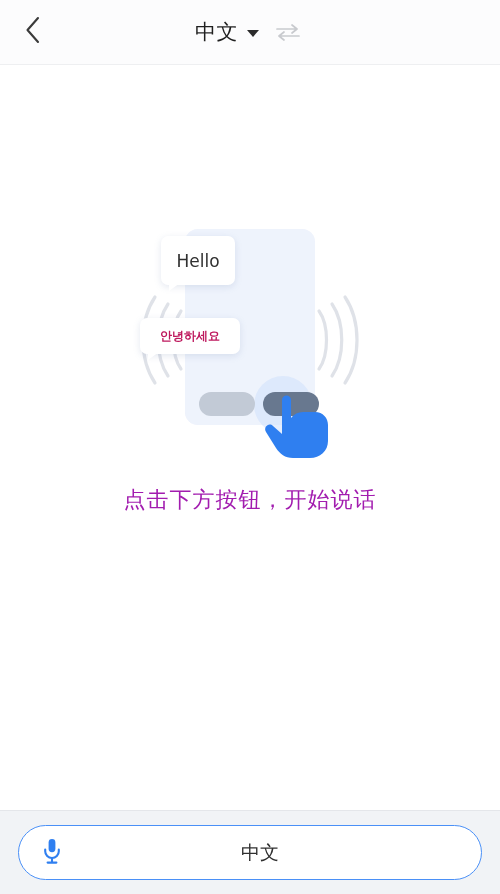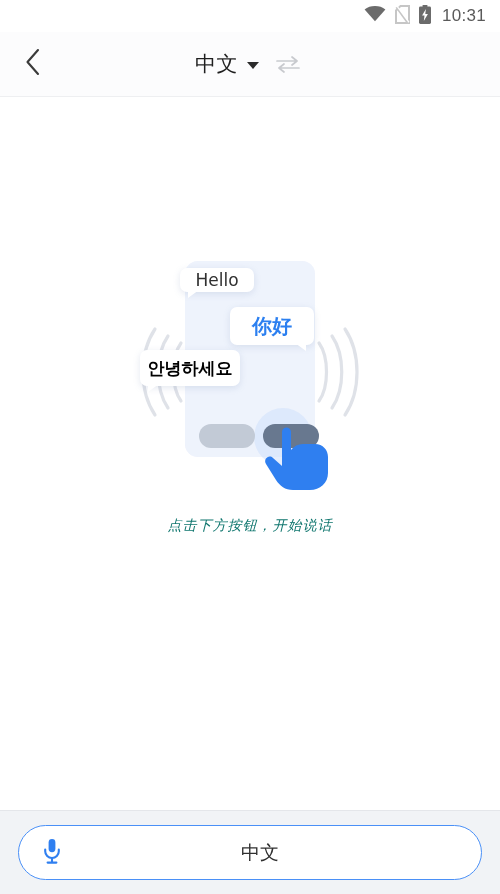--- a/index.html
+++ b/index.html
@@ -62,50 +62,49 @@
 
   
   .main {
     flex:1 1 auto; position:relative;
     background:#ffffff;
     display:flex; flex-direction:column; align-items:center;
   }
   .illus { position:relative; width:240px; height:235px; margin-top:162px; }
   .hint {
     margin-top:23px;
-    font-size:14px; color:#0f766e; letter-spacing:1px;
-    font-family:"DejaVu Sans",sans-serif;
-    font-style:italic;
+    font-size:22px; color:#a21caf; letter-spacing:1px;
+    font-family:"DejaVu Sans",sans-serif;
   }
 
   
   .bubble {
     position:absolute; background:#ffffff;
     border-radius:7px;
     box-shadow:0 2px 7px rgba(120,140,180,.20);
     display:flex; align-items:center; justify-content:center;
     font-family:"DejaVu Sans",sans-serif;
   }
   .bubble::after{
     content:""; position:absolute; bottom:-6px; width:0;height:0;
     border-top:8px solid #ffffff;
   }
   .b-hello {
-    left:50px; top:9px; width:74px; height:24px;
+    left:31px; top:9px; width:74px; height:49px;
     font-size:17px; color:#303030;
   }
   .b-hello::after{ left:8px; border-left:0; border-right:11px solid transparent; }
   .b-nihao {
     left:100px; top:48px; width:84px; height:38px;
     font-size:20px; color:#2b7ff0; font-weight:600;
   }
   .b-nihao::after{ right:8px; border-right:0; border-left:11px solid transparent; }
   .b-annyeong {
     left:10px; top:91px; width:100px; height:36px;
-    font-size:17px; color:#000000; font-weight:700;
+    font-size:12px; color:#be185d; font-weight:700;
   }
   .b-annyeong::after{ left:8px; border-left:0; border-right:11px solid transparent; }
 
   
   .bottombar {
     flex:0 0 84px; height:84px;
     background:#f1f3f6;
     border-top:1px solid #e4e6ea;
     display:flex; align-items:center; justify-content:center;
     gap:24px; padding:0 18px;
@@ -123,42 +122,20 @@
     flex:1; text-align:center; padding-right:22px;
     font-size:19px; color:#303030;
     font-family:"DejaVu Sans",sans-serif;
   }
 </style>
 </head>
 <body>
 
 <div class="phone">
 
-  <div class="statusbar">
-    <span class="sb-icon">
-      <svg width="22" height="16" viewBox="0 0 22 16">
-        <path d="M11 15.3 0.6 3.4C3.4 1.2 7 0 11 0s7.6 1.2 10.4 3.4L11 15.3z" fill="#6b6b6b"></path>
-      </svg>
-    </span>
-    <span class="sb-icon">
-      <svg width="15" height="19" viewBox="0 0 15 19">
-        <path d="M1 5.5 5.5 1H14v17H1V5.5z" fill="none" stroke="#c6c6c6" stroke-width="2"></path>
-        <path d="M1.5 1.5 13.5 17.5" stroke="#ffffff" stroke-width="2.4"></path>
-        <path d="M1.2 2.4 12.6 18" stroke="#c6c6c6" stroke-width="1.6"></path>
-      </svg>
-    </span>
-    <span class="sb-icon">
-      <svg width="12" height="19" viewBox="0 0 12 19">
-        <rect x="3.6" y="0" width="4.8" height="2" fill="#6b6b6b"></rect>
-        <rect x="0" y="1.6" width="12" height="17.4" rx="1.4" fill="#6b6b6b"></rect>
-        <path d="M6.9 4 3.1 10.6h2.4L4.8 16 8.9 9.1H6.3L6.9 4z" fill="#ffffff"></path>
-      </svg>
-    </span>
-    <span class="sb-time">10:31</span>
-  </div>
 
   <div class="header">
 
     <div class="back-btn">
       <span>
         <svg width="20" height="30" viewBox="0 0 20 30">
           <path d="M15 3 4.5 15 15 27" fill="none" stroke="#3a3a3a" stroke-width="2.1" stroke-linecap="round" stroke-linejoin="round"></path>
         </svg>
       </span>
     </div>
@@ -216,23 +193,20 @@
                    v16 c0 10-8 17-18 17
                    h-17 c-8 0-13-4-17-10
                    l-10-16 c-3-5 3-10 7-6
                    l9 8 z" fill="#2f7ff0"></path>
         </g>
       </svg>
 
       <div class="bubble b-hello">
         <span>Hello</span>
       </div>
-      <div class="bubble b-nihao">
-        <span>你好</span>
-      </div>
       <div class="bubble b-annyeong">
         <span>안녕하세요</span>
       </div>
     </div>
 
     <div class="hint">点击下方按钮，开始说话</div>
   </div>
 
   <div class="bottombar">
 

